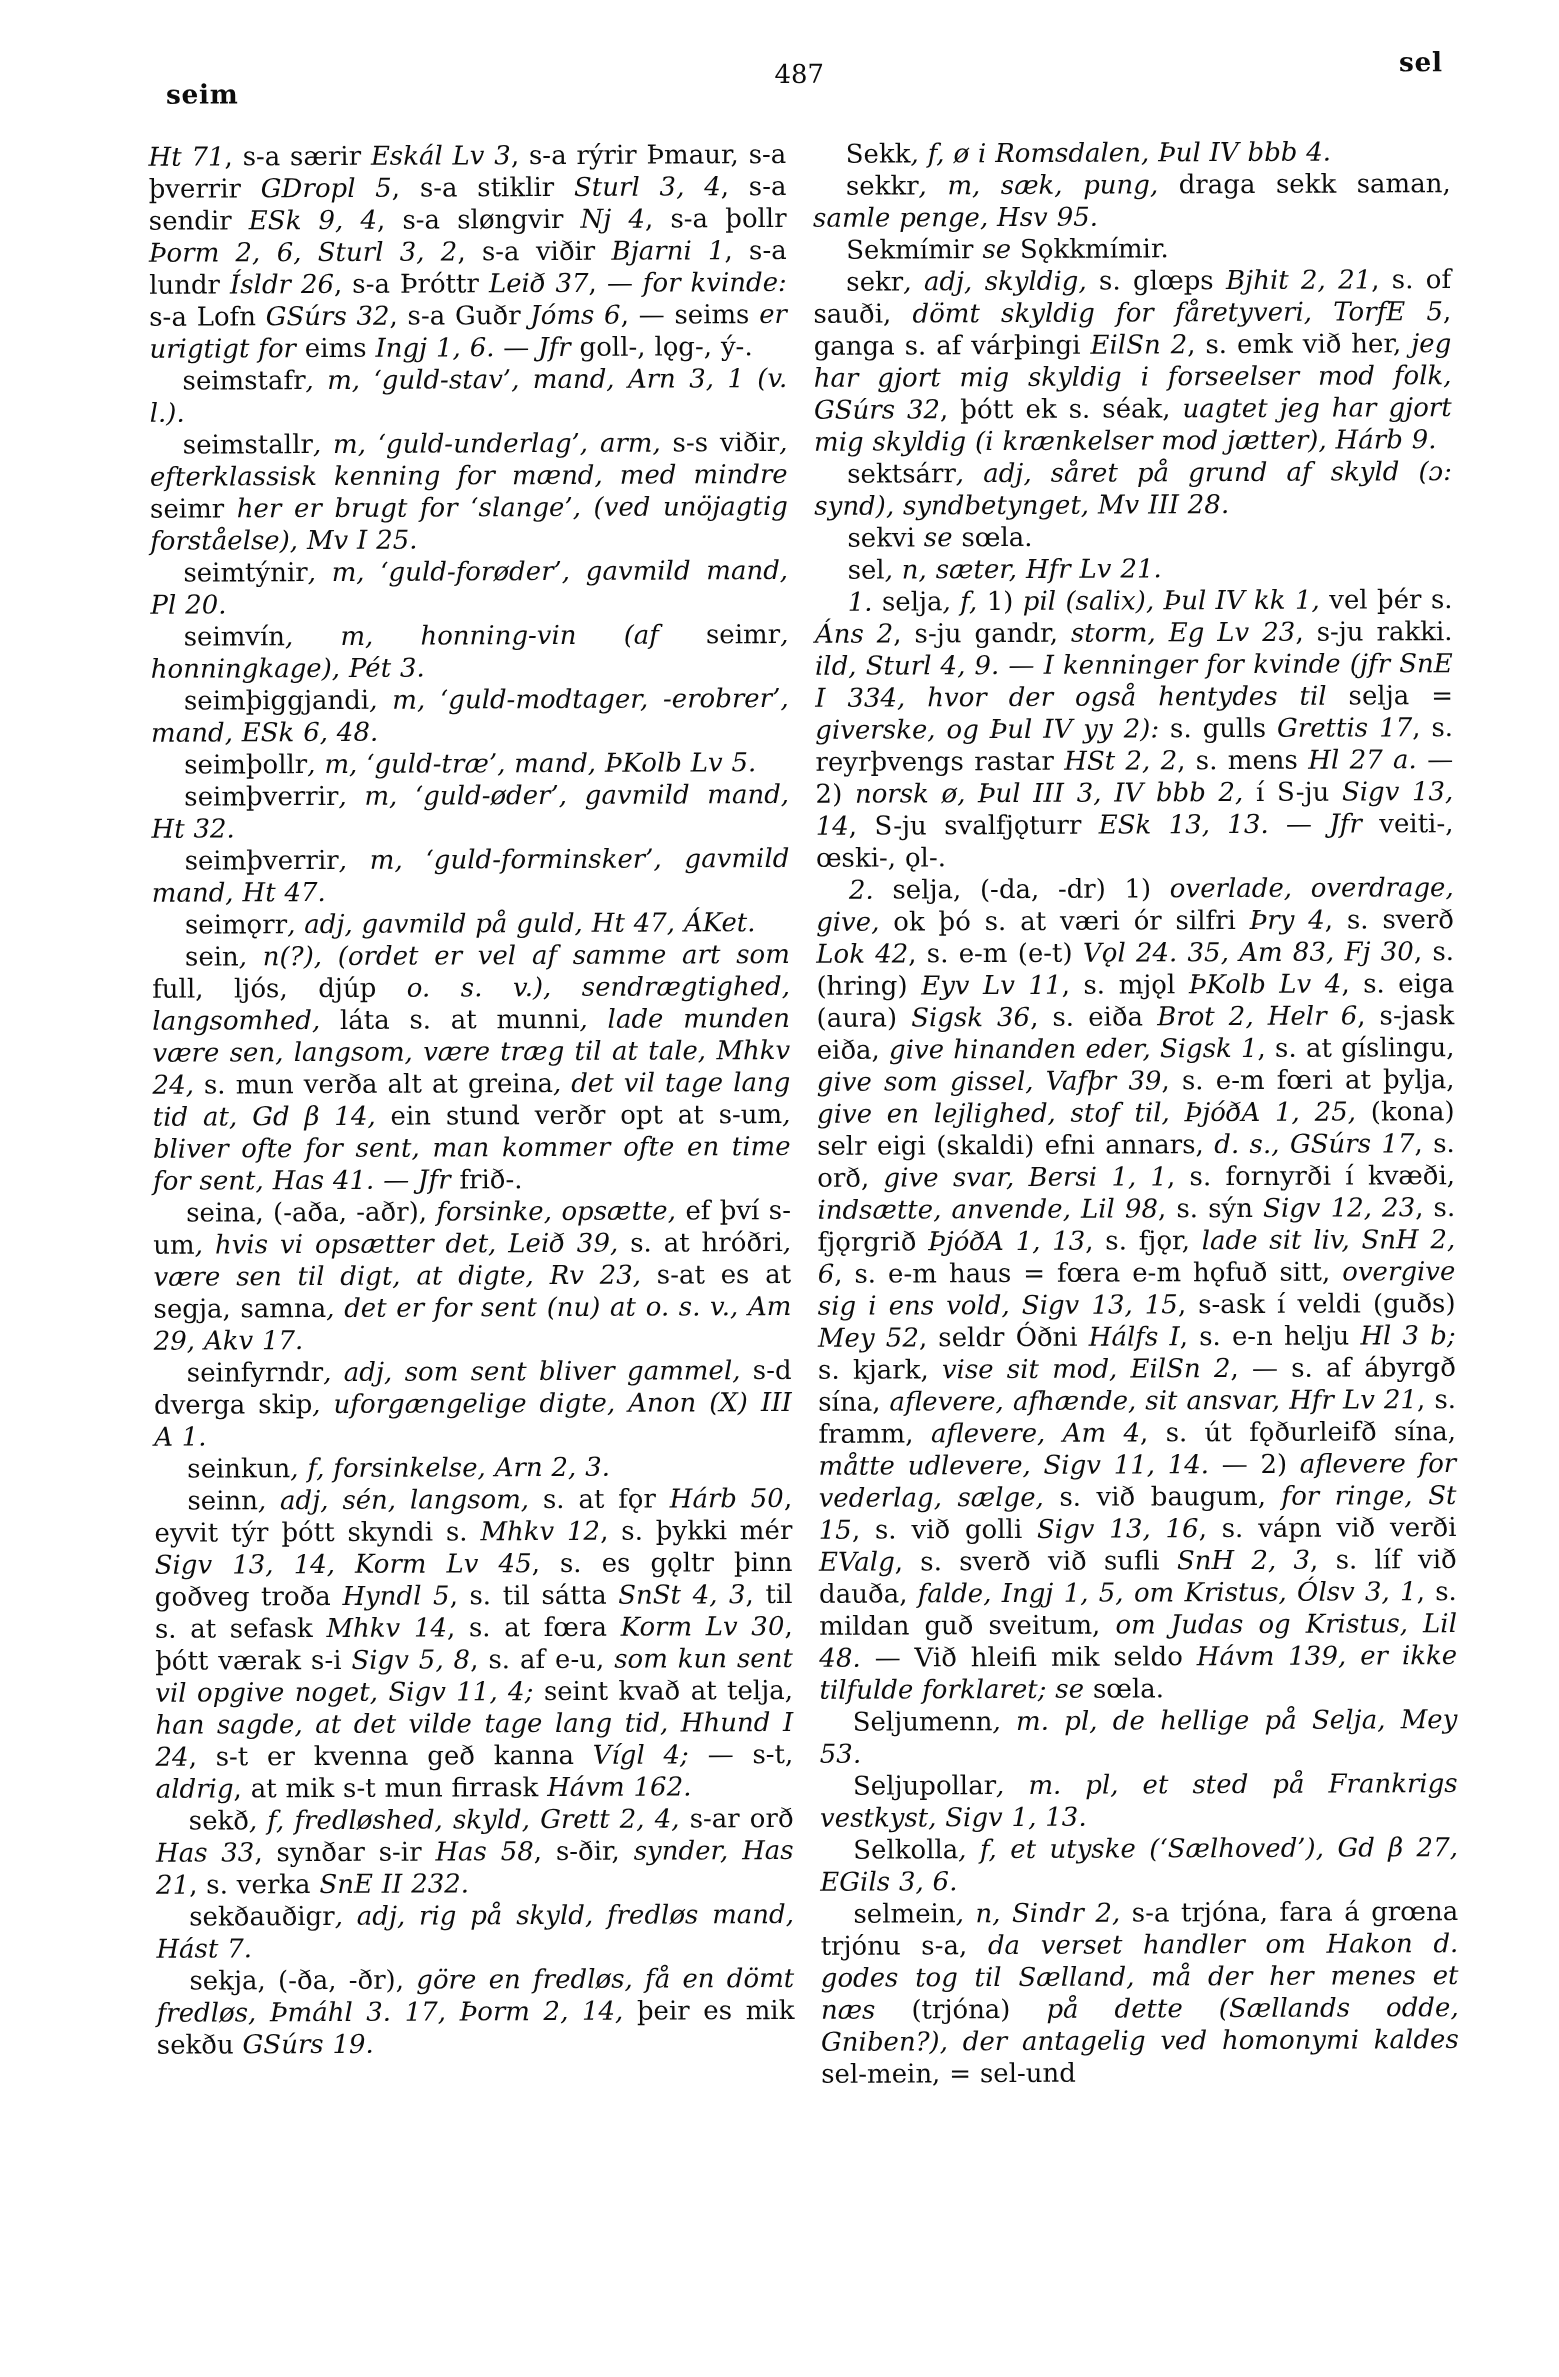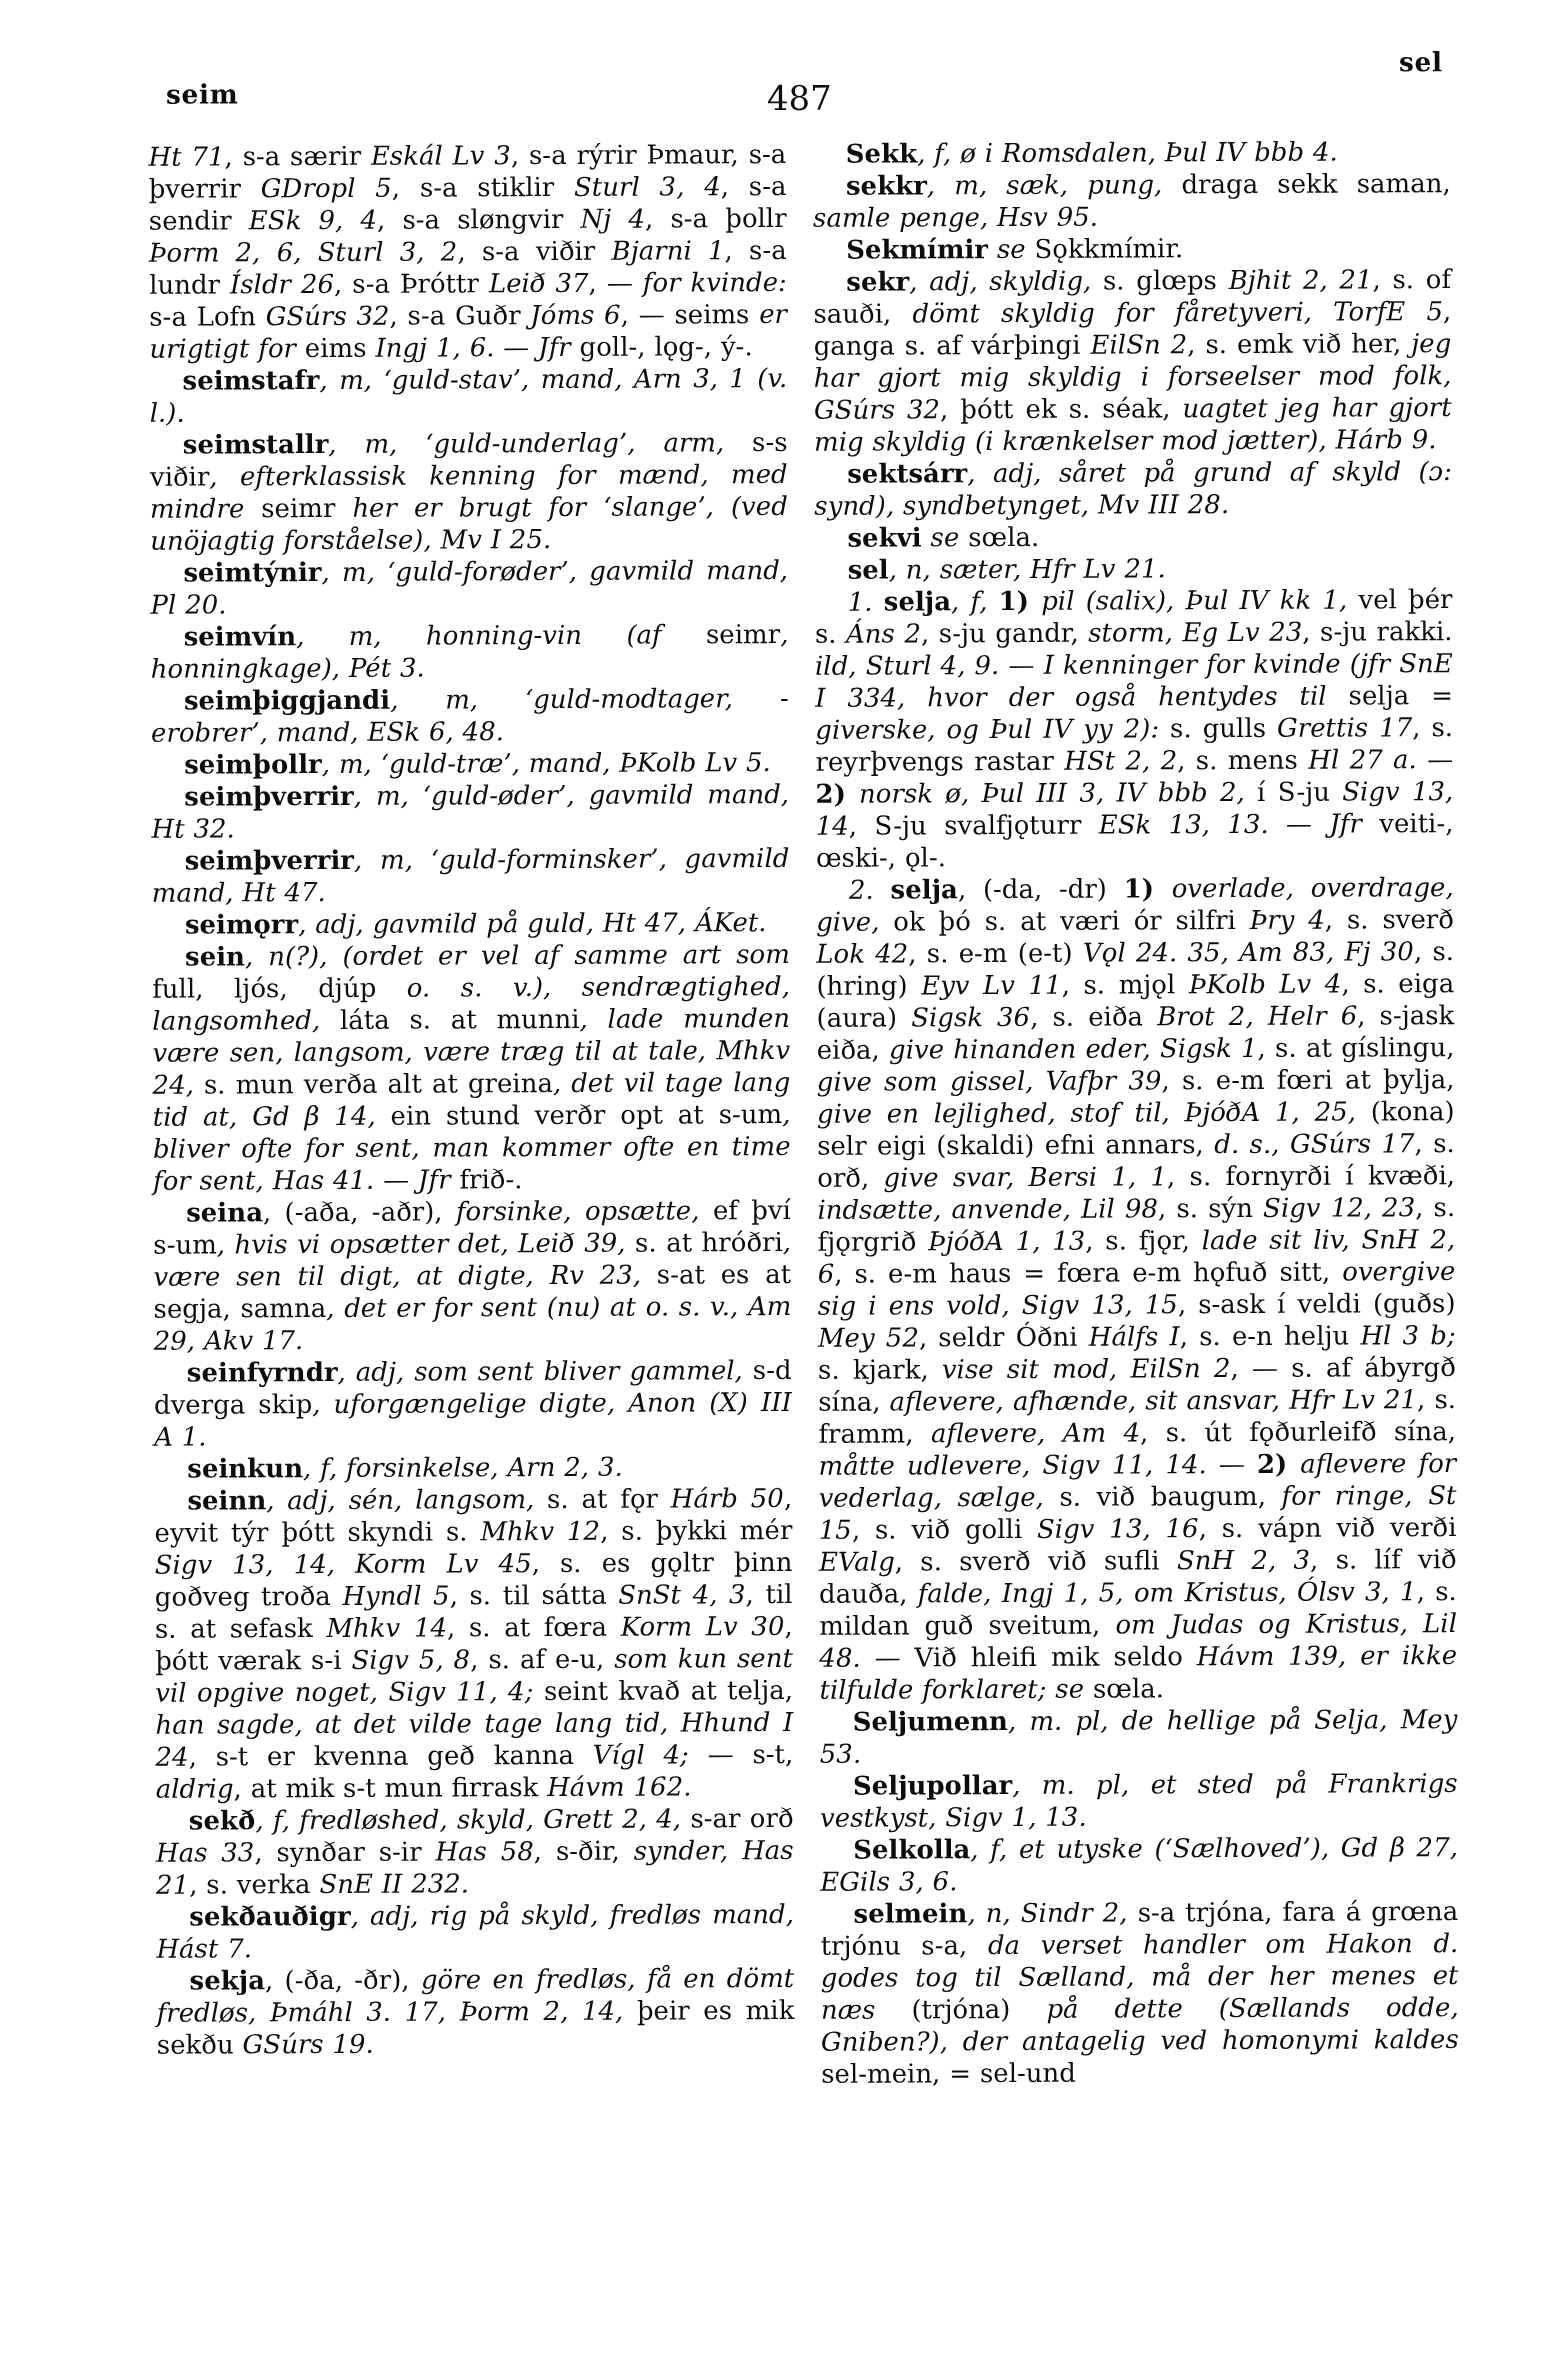--- a/index.html
+++ b/index.html
@@ -34,22 +34,21 @@
     font-size: 26.5px;
     letter-spacing: 0.6px;
   }
   .head-left  { left: 17.7px;  top: 26.5px; }
   .head-right { right: 7.6px; top: 0px;  }
   .page-number {
     position: absolute;
     left: 50%;
     transform: translateX(-50%);
     top: 10px;
-    font-size: 34px;
-    margin-top: 19px;
+    font-size: 26px;
   }
   .columns {
     position: absolute;
     left: 152px;
     top: 138px;
     width: 1302px;
     display: flex;
     gap: 26.5px;
   }
   .col {
@@ -58,21 +57,21 @@
     font-size: 26px;
     line-height: 32px;
     word-spacing: 0.6px;
   }
   p.entry {
     margin: 0;
     padding: 0;
     text-indent: 33px;
   }
   p.entry.noindent { text-indent: 0; }
-  .seg-b { font-weight: bold; font-style: normal; }
+  .seg-b { font-weight: normal; font-style: normal; }
   .seg-i { font-style: italic; }
   .seg-r { font-style: normal; }
 </style>
 </head>
 <body>
 
 <div class="page">
   <div class="running-head">
     <span class="head-word head-left">seim</span>
     <span class="page-number">487</span>

